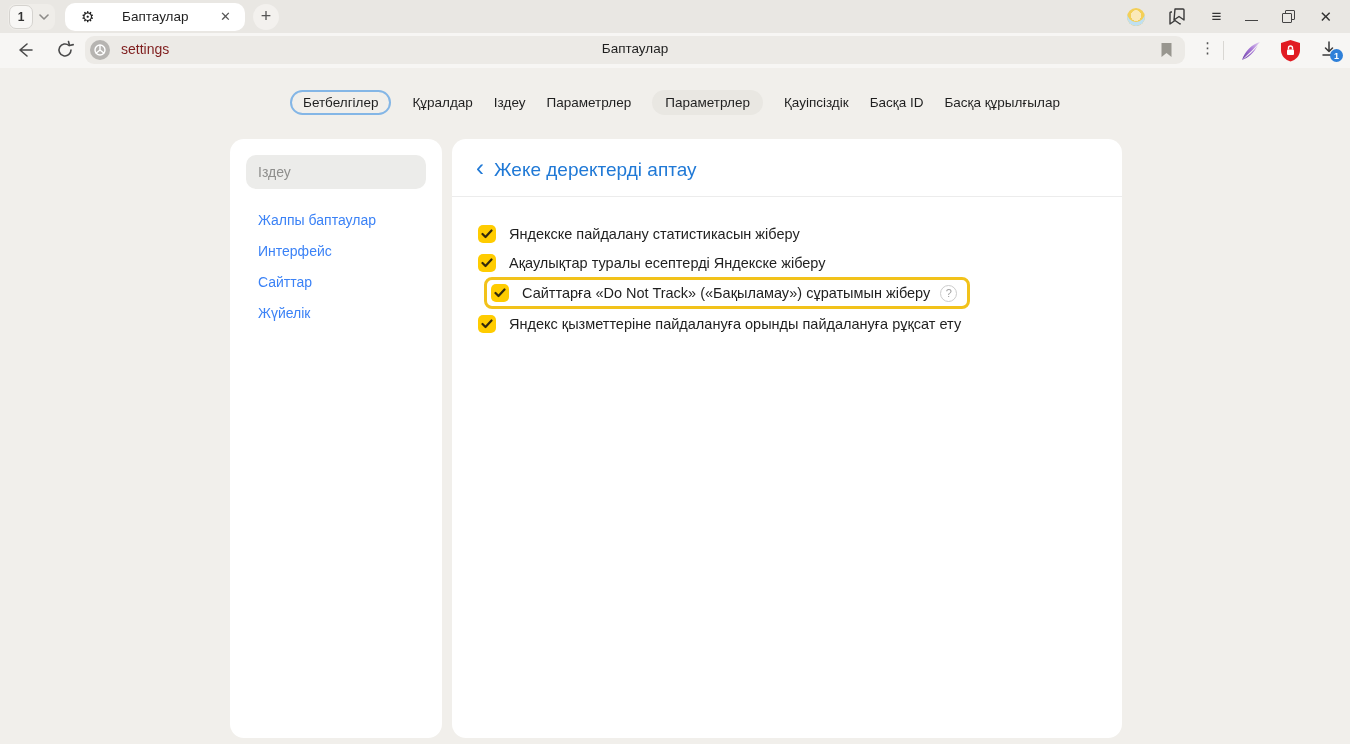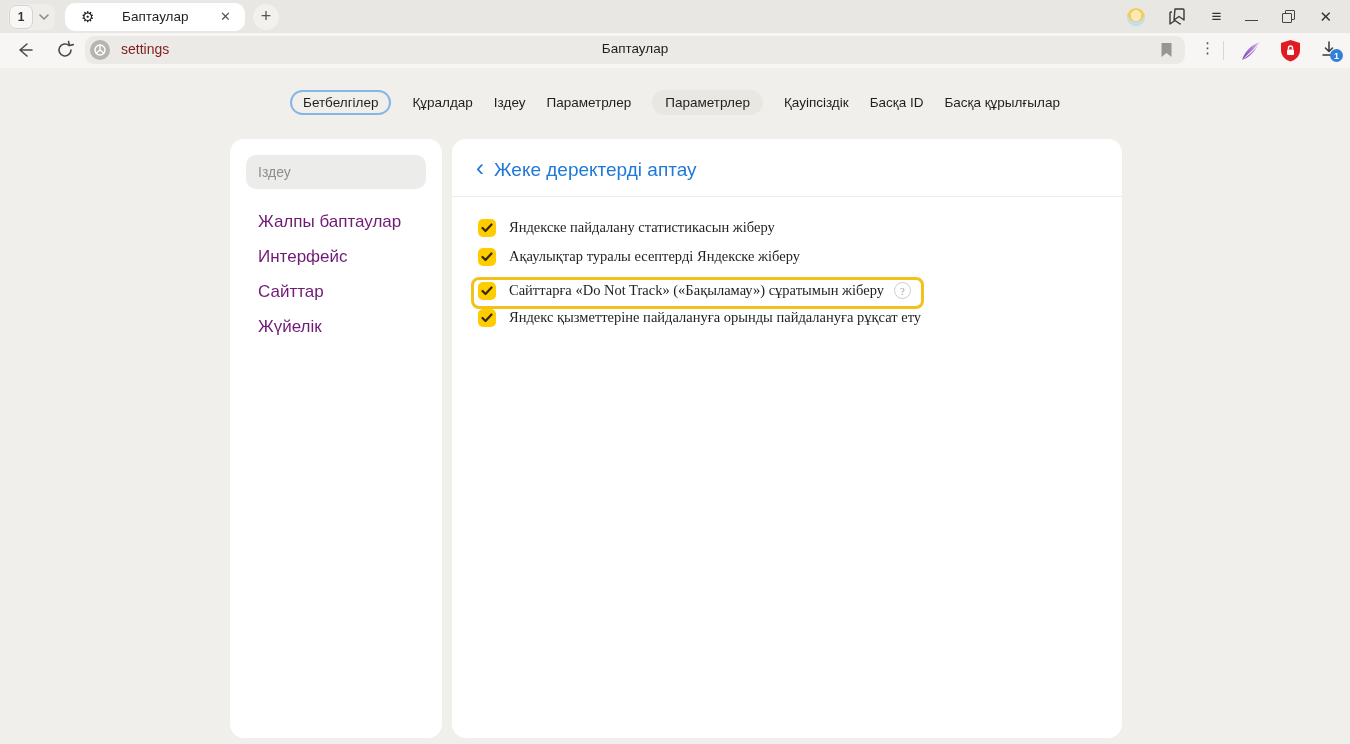--- a/index.html
+++ b/index.html
@@ -109,33 +109,33 @@
   .sidebar-card { left: 230px; top: 71px; width: 212px; height: 599px; }
   .main-card { left: 452px; top: 71px; width: 670px; height: 599px; }
 
   .search-input {
     margin: 16px 16px 0 16px; width: 180px; height: 34px; background: #ececea;
     border: none; border-radius: 10px; padding: 0 12px; font-size: 14px;
     font-family: "Liberation Sans", sans-serif; color: #1f1f1f; outline: none; display: block;
   }
   .search-input::placeholder { color: #8e8e8c; }
   .sidebar-list { list-style: none; margin-top: 15px; }
-  .sidebar-list li { padding: 7.5px 10px 7.5px 28px; font-size: 17px; color: #701a75; cursor: pointer; }
+  .sidebar-list li { padding: 7.5px 10px 7.5px 28px; font-size: 14px; color: #3b82f6; cursor: pointer; }
 
   .main-header { padding: 17px 24px 0 24px; }
   .main-heading {
     color: #2079d6; font-size: 19px; display: flex; align-items: center; cursor: pointer; width: fit-content;
   }
   .back-chevron { font-size: 24px; margin-right: 10px; line-height: 1; padding-bottom: 3px; }
   .main-divider { margin-top: 13px; height: 1px; background: #ececec; width: 100%; }
 
   .checkbox-list { margin-top: 22px; }
-  .cb-row { display: flex; height: 29px; padding-left: 26px; font-family: Liberation Serif, serif; }
+  .cb-row { display: flex; align-items: center; height: 29px; padding-left: 26px; }
   .cb-row.highlighted {
-    margin-left: 19px; padding: 2px 10px 2px 4px; height: 32px;
+    margin-left: 32px; padding: 2px 10px 2px 4px; height: 32px;
     border: 3px solid #f2c21a; border-radius: 8px; width: fit-content;
   }
   .checkbox {
     width: 18px; height: 18px; background: #ffcc00; border-radius: 5px;
     display: flex; align-items: center; justify-content: center; cursor: pointer; flex: none;
   }
   .cb-label { margin-left: 13px; font-size: 14.5px; color: #1f1f1f; }
   .help-icon {
     margin-left: 10px; width: 17px; height: 17px; border-radius: 50%;
     border: 1.5px solid #cccccc; color: #a0a0a0; font-size: 11px;

